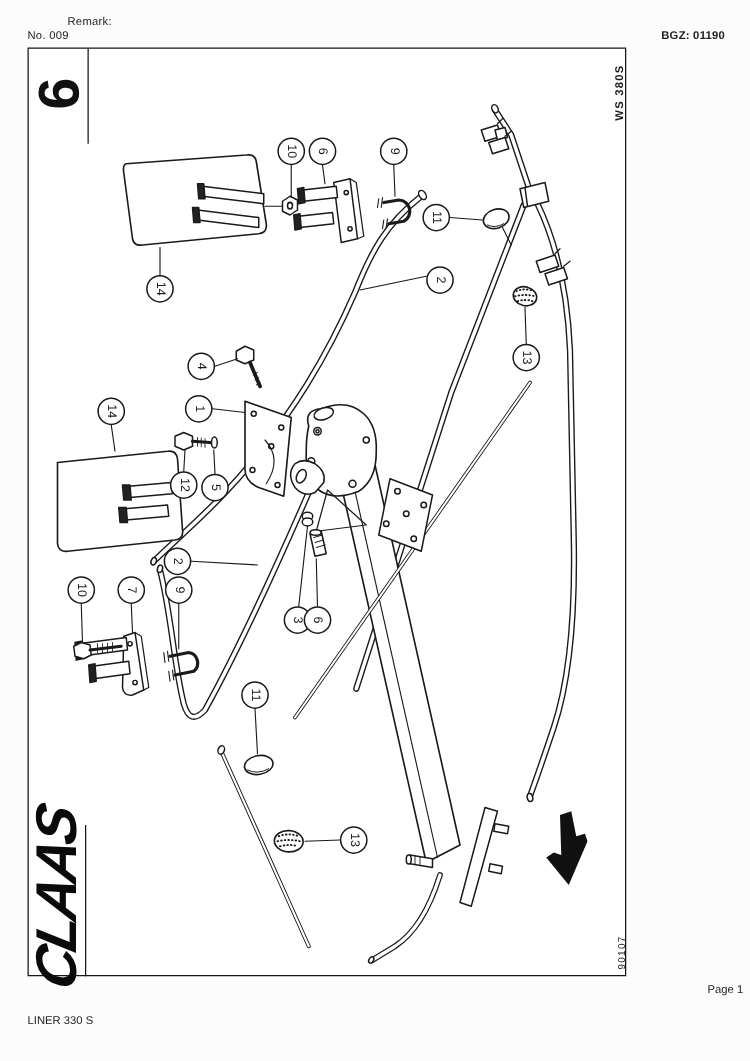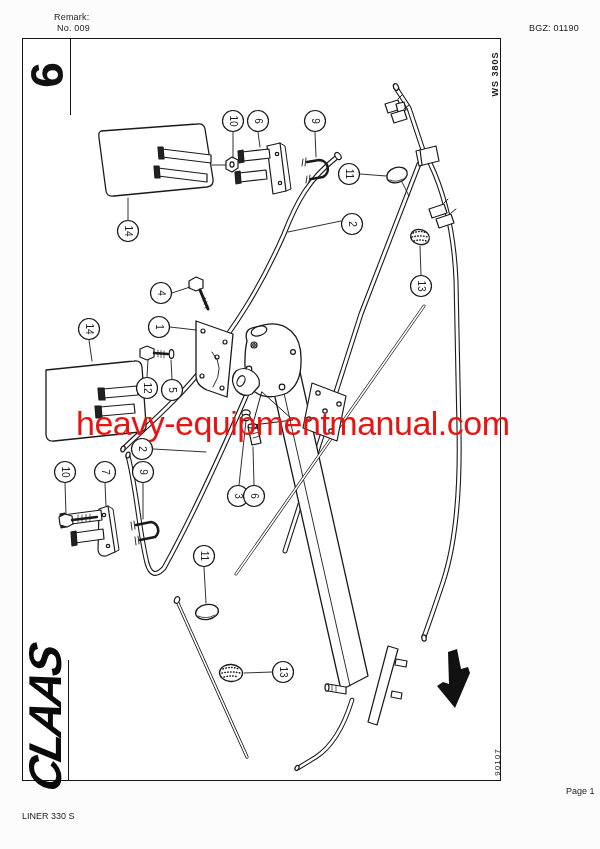--- a/index.html
+++ b/index.html
@@ -21,23 +21,23 @@
   .watermark{left:76px;top:404px;font-size:34px;letter-spacing:-.5px;color:#e81414;
       white-space:nowrap;z-index:6;}
   svg{position:absolute;left:22px;top:38px;}
   .fineprint{font-size:9px;color:#222;white-space:nowrap;}
 </style>
 </head>
 <body>
 
 <div class="page">
 
-  <span class="abs htext" style="left:22px;top:23px;margin-left:35px;">No. 009</span>
+  <span class="abs htext" style="left:22px;top:23px;">No. 009</span>
   <span class="abs htext" style="left:54px;top:12px;">Remark:</span>
-  <span class="abs htext" style="left:529px;top:23px;">BGZ: 01190</span>
+  <span class="abs htext" style="left:529px;top:23px;font-weight:bold;">BGZ: 01190</span>
 
   <div class="abs frame"></div>
   <div class="abs vline" style="left:70px;top:39px;height:76px;"></div>
   <div class="abs num9">9</div>
   <div class="abs ws">WS 380S</div>
   <div class="abs vline" style="left:68px;top:660px;height:121px;"></div>
   <div class="abs claas">CLAAS</div>
   <div class="abs pcode">90107</div>
 
   <svg width="481" height="745" viewBox="22 38 481 745">
@@ -329,18 +329,17 @@
             <text x="283" y="672" transform="rotate(90 283 672)" text-anchor="middle" dominant-baseline="central" fill="#1a1a1a" stroke="none">13</text>
           </g>
       </g>
 
       <g>
         <path d="M448,652 L457,649 L461,669 L468,667 L470,673 L455,708 L437,686 L443,682 L449,684 Z" fill="#111" stroke="none"></path>
       </g>
     </g>
   </svg>
 
-  <div class="abs watermark">heavy-equipmentmanual.com</div>
 
   <span class="abs fineprint" style="left:22px;top:786px;margin-top:25px;">LINER 330 S</span>
   <span class="abs fineprint" style="left:546px;top:786px;margin-left:20px;">Page 1</span>
 
 </div>
 
 </body></html>

